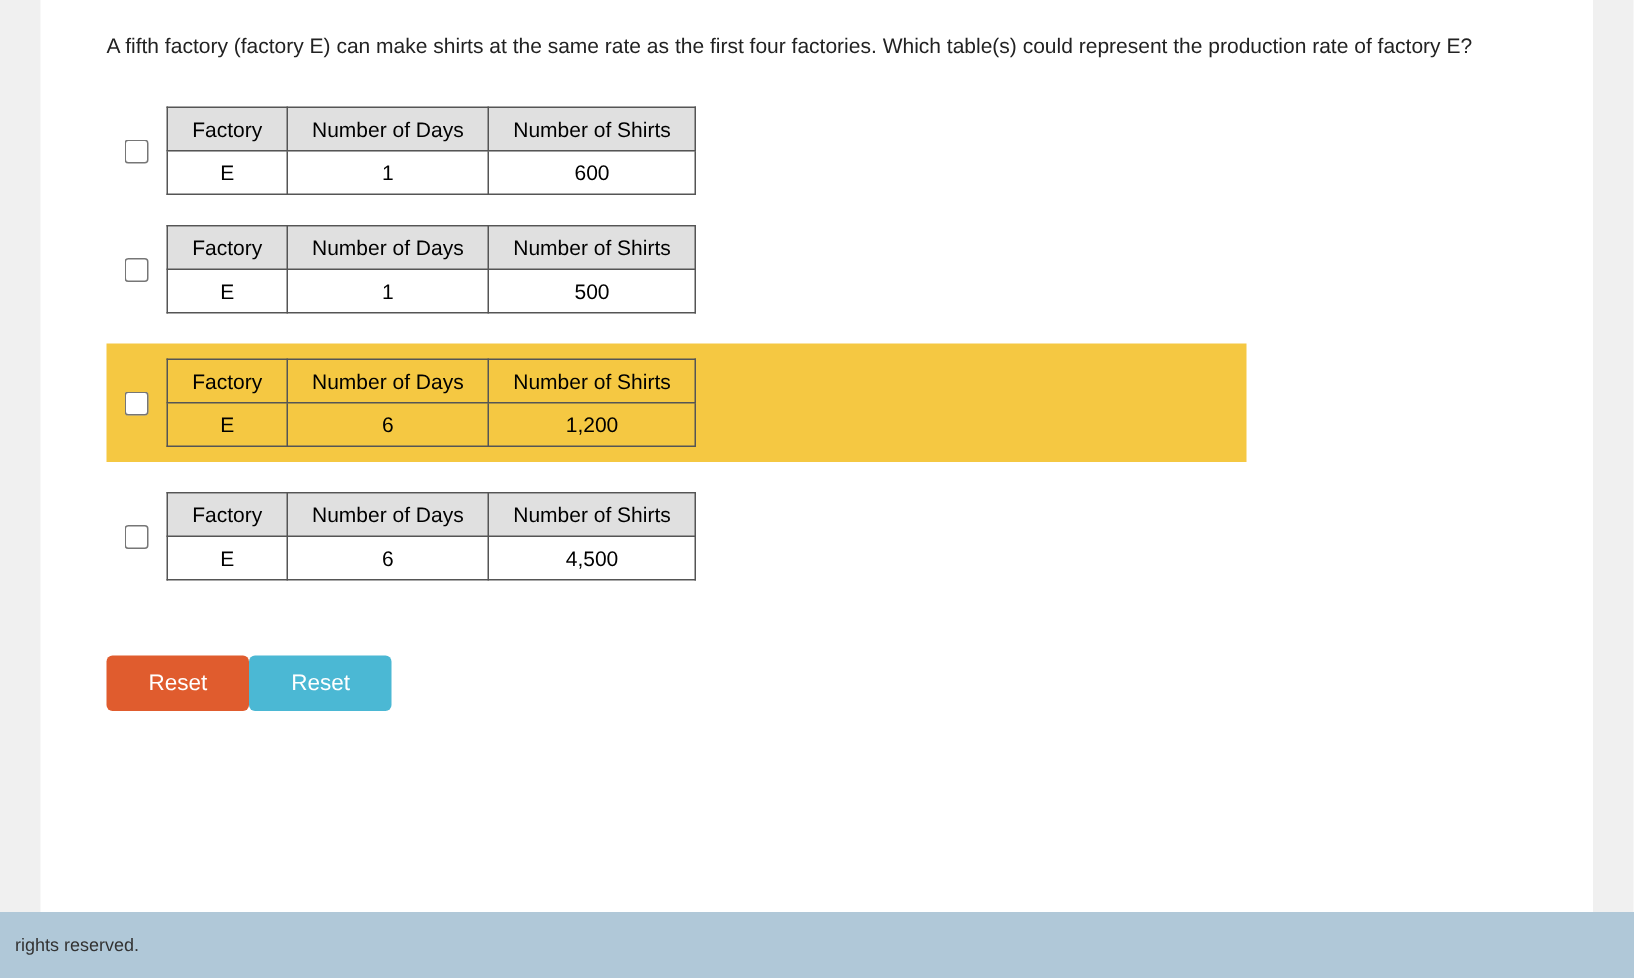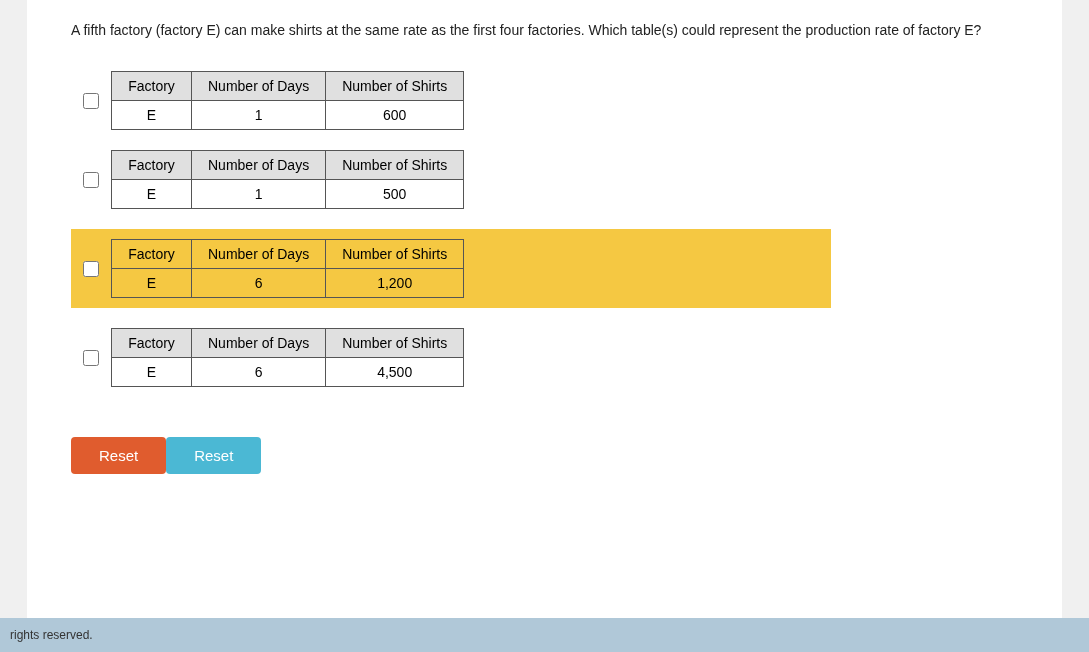--- a/index.html
+++ b/index.html
@@ -102,21 +102,21 @@
       color: white;
       border: none;
       padding: 10px 28px;
       font-size: 15px;
       border-radius: 4px;
       cursor: pointer;
     }
 
     .footer {
       background: #b0c8d8;
-      height: 34px;
+      height: 44px;
       display: flex;
       align-items: center;
       padding-left: 10px;
       font-size: 12px;
       color: #333;
       position: fixed;
       bottom: 0;
       width: 1089px;
     }
 

